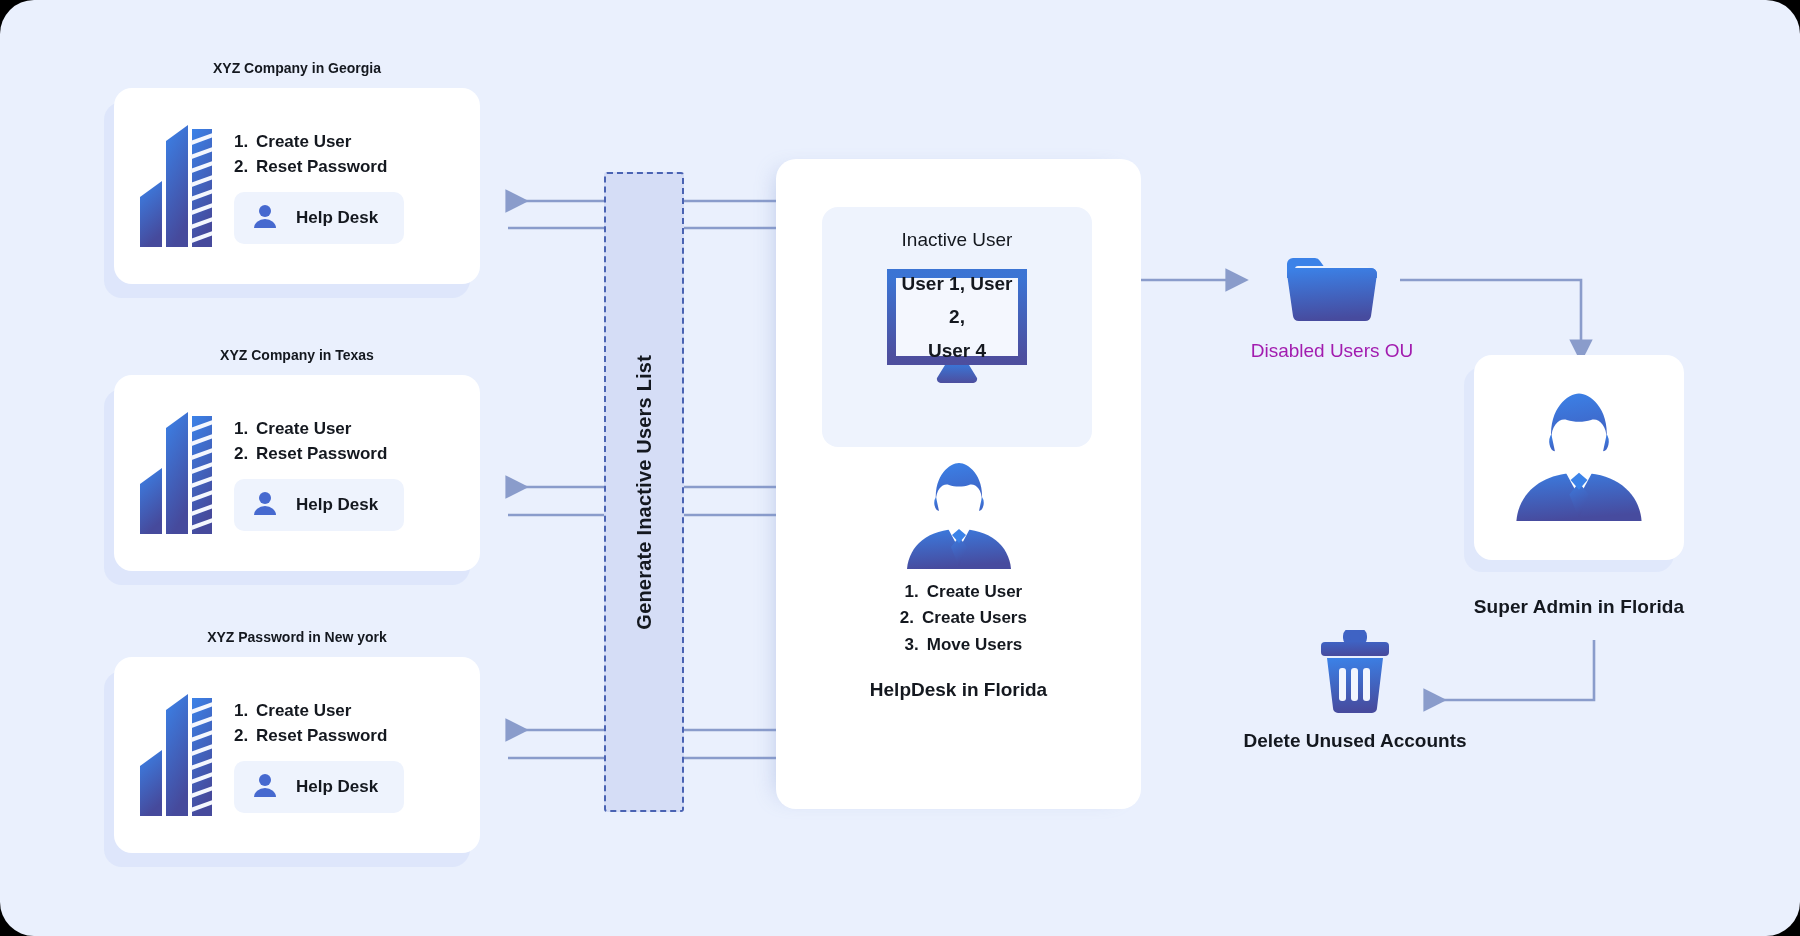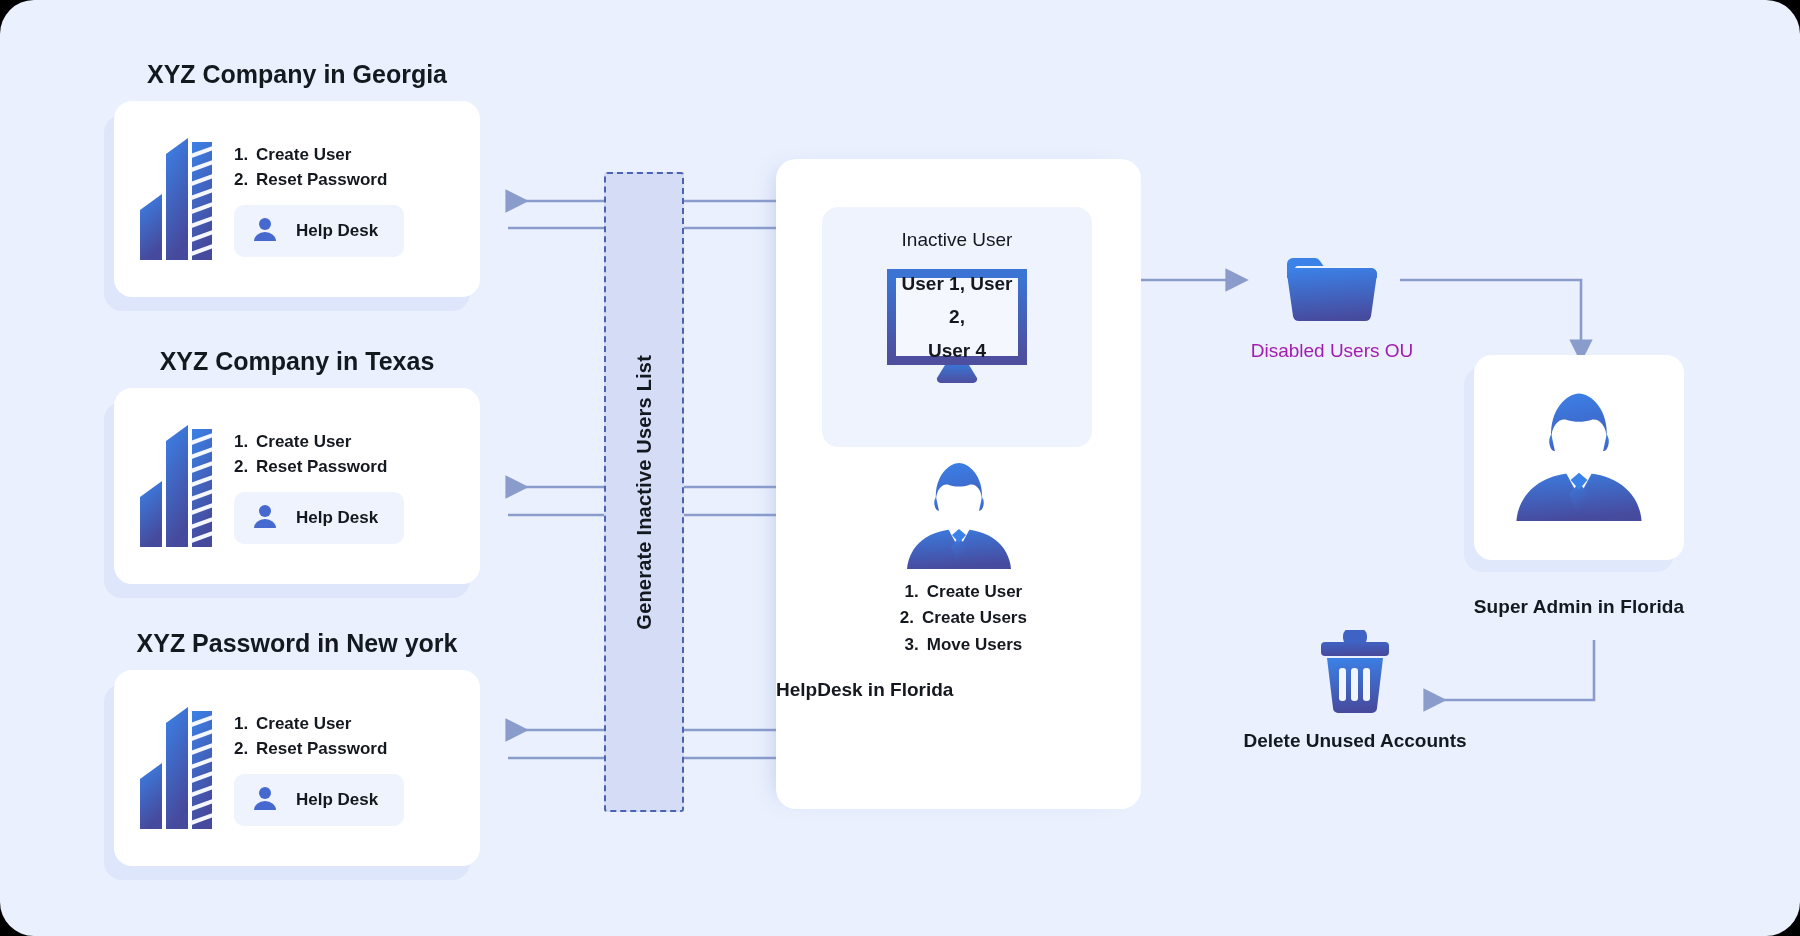--- a/index.html
+++ b/index.html
@@ -32,21 +32,21 @@
     font-weight: 700;
     color: #14181f;
     letter-spacing: .1px;
     white-space: nowrap;
     text-align: center;
   }
 
   
   .company-block { position: absolute; }
   .company-title {
-    font-size: 25px;
+    font-size: 14px;
     font-weight: 700;
     color: #14181f;
     text-align: center;
     white-space: nowrap;
     margin-bottom: 12px;
   }
   .company-card {
     width: 366px;
     height: 196px;
     background: #ffffff;
@@ -195,21 +195,21 @@
     line-height: 1.55;
     white-space: nowrap;
     display: flex;
   }
   #helpdesk-tasks li .num { width: 24px; flex: 0 0 24px; text-align: right; margin-right: 8px; }
   #helpdesk-label {
     position: absolute;
     left: 0;
     top: 520px;
     width: 100%;
-    text-align: left;
+    text-align: center;
     font-size: 19px;
     font-weight: 700;
     color: #14181f;
   }
 
   
   #folder-node { position: absolute; left: 1232px; top: 252px; width: 200px; text-align: center; }
   #folder-node .caption-static { margin-top: 14px; font-size: 19px; font-weight: 400; color: #a21caf; white-space: nowrap; }
 
   #admin-card {

